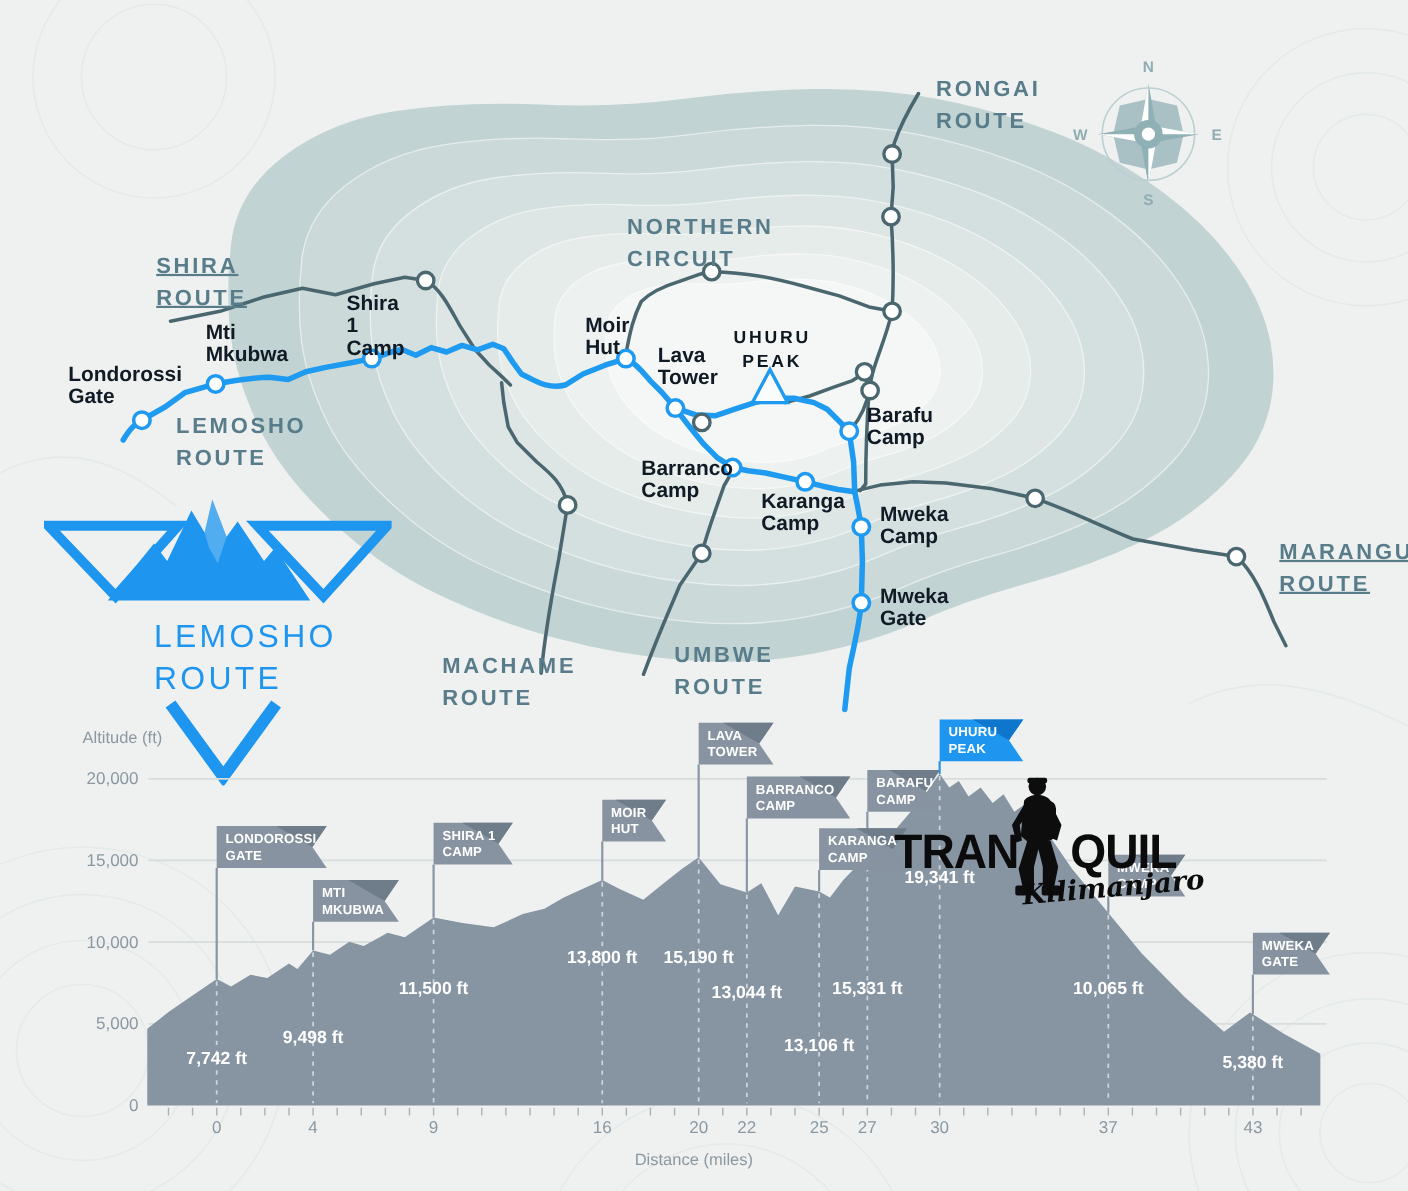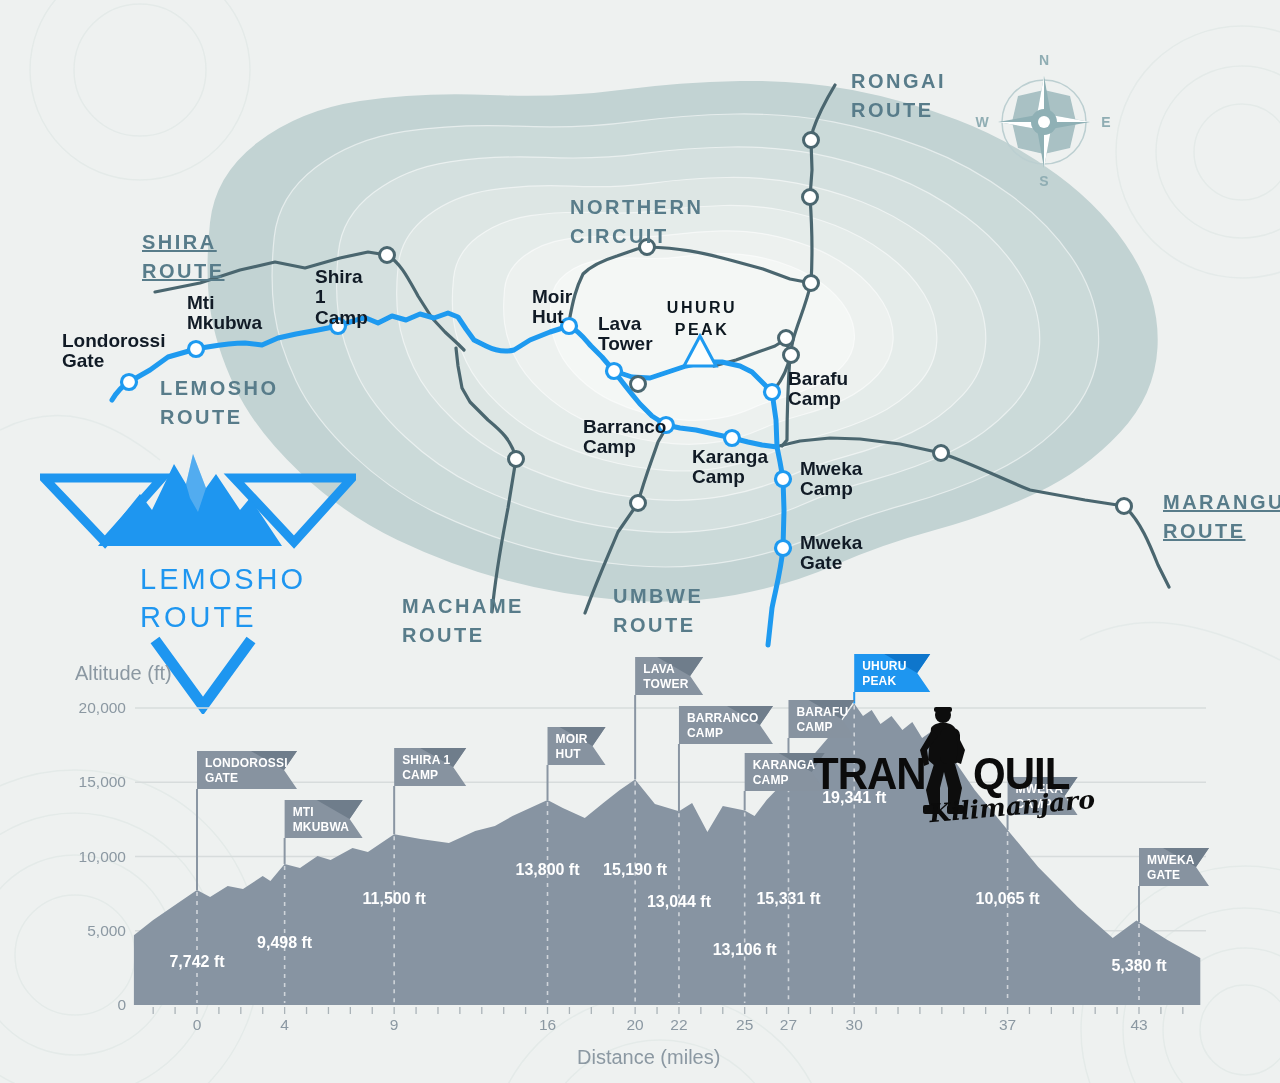--- a/index.html
+++ b/index.html
@@ -11,21 +11,21 @@
   .map-label{position:absolute;white-space:pre-line;pointer-events:none;}
   .camp-label{font-size:19px;font-weight:700;color:#111b26;line-height:1.07;}
   .peak-label{font-size:16px;font-weight:700;color:#0d1820;letter-spacing:2.5px;
               text-align:center;transform:translateX(-50%);line-height:1.35;}
   .route-label{font-size:20px;font-weight:700;color:#587c8a;letter-spacing:2.5px;line-height:1.45;}
   
   .logo{position:absolute;left:40px;top:452px;width:330px;height:270px;}
   .logo-title{position:absolute;left:100px;top:108px;color:#1e96f0;font-size:29px;
               letter-spacing:3px;line-height:1.32;font-weight:400;white-space:pre-line;}
   
-  .axis-title{position:absolute;color:#8b98a2;font-size:20px;}
+  .axis-title{position:absolute;color:#8b98a2;font-size:15px;}
   #altitude-title{left:75px;top:662px;}
   #distance-title{left:577px;top:1046px;width:200px;}
   
   .brand{position:absolute;left:811px;top:698px;width:260px;height:140px;color:#0b0b0b;}
   .brand-word{position:absolute;font-size:42px;font-weight:700;letter-spacing:-1px;
               transform:scaleY(1.05);}
   #brand-1{left:2px;top:52px;}
   #brand-2{left:162px;top:52px;}
   .brand-script{position:absolute;left:118px;top:94px;font-family:"DejaVu Serif",serif;
                 font-style:italic;font-weight:700;font-size:25px;transform:rotate(-5deg);}

